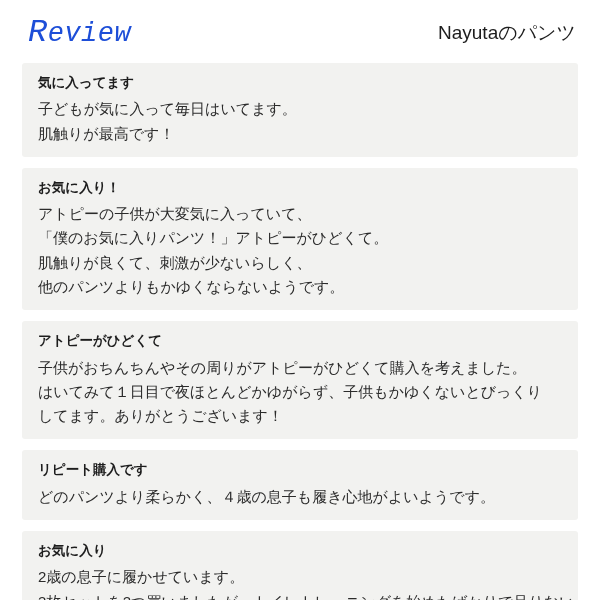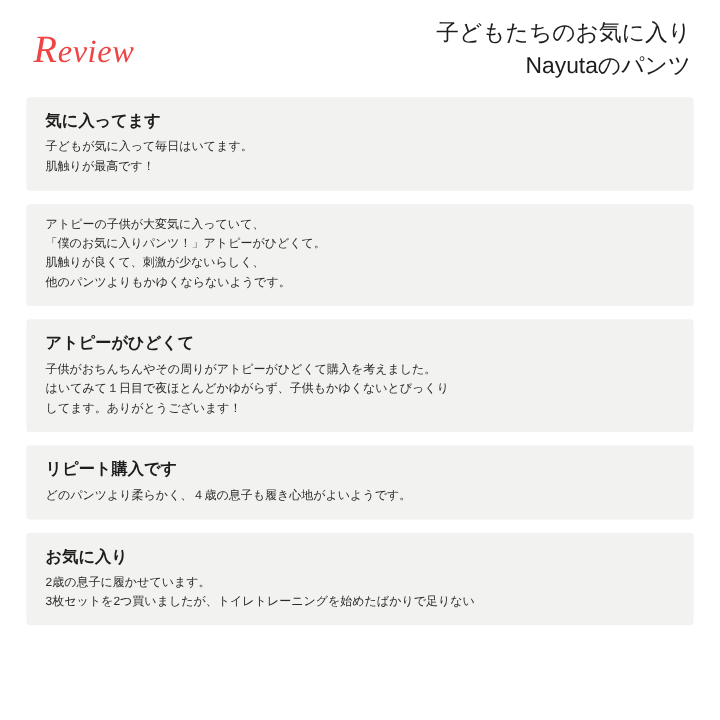--- a/index.html
+++ b/index.html
@@ -22,25 +22,25 @@
   }
   
   .header {
     display: flex;
     align-items: center;
     justify-content: space-between;
     padding: 14px 24px 10px 28px;
     box-sizing: border-box;
   }
   .brand {
-    font-family: Liberation Serif, serif;
+    font-family: Liberation Mono, monospace;
     font-style: italic;
     font-size: 27px;
     letter-spacing: 0.5px;
-    color: #ef4444;
+    color: #1d4ed8;
     white-space: nowrap;
   }
   .brand .cap {
     font-size: 32px;
   }
   .header-title {
     text-align: right;
     font-size: 19px;
     line-height: 1.45;
     color: #1d1d1d;
@@ -63,52 +63,52 @@
   }
   .review-title {
     font-size: 13.5px;
     font-weight: bold;
     color: #1d1d1d;
     margin-bottom: 4px;
     line-height: 1.5;
   }
   .review-body p {
     margin: 0;
-    font-size: 10px;
+    font-size: 15px;
     line-height: 1.62;
     color: #2b2b2b;
     white-space: nowrap;
   }
 </style>
 </head>
 <body>
 
 <div class="page">
 
   <div class="header">
     <div class="brand">
       <span class="cap">R</span><span>eview</span>
     </div>
     <div class="header-title">
-      <div>子どもたちのお気に入り</div>
       <div>Nayutaのパンツ</div>
     </div>
   </div>
 
   <div class="reviews">
 
     <div class="review">
       <div class="review-title">気に入ってます</div>
       <div class="review-body">
         <p>子どもが気に入って毎日はいてます。</p>
         <p>肌触りが最高です！</p>
       </div>
     </div>
 
     <div class="review">
+      <div class="review-title">お気に入り！</div>
       <div class="review-body">
         <p>アトピーの子供が大変気に入っていて、</p>
         <p>「僕のお気に入りパンツ！」アトピーがひどくて。</p>
         <p>肌触りが良くて、刺激が少ないらしく、</p>
         <p>他のパンツよりもかゆくならないようです。</p>
       </div>
     </div>
 
     <div class="review">
       <div class="review-title">アトピーがひどくて</div>

